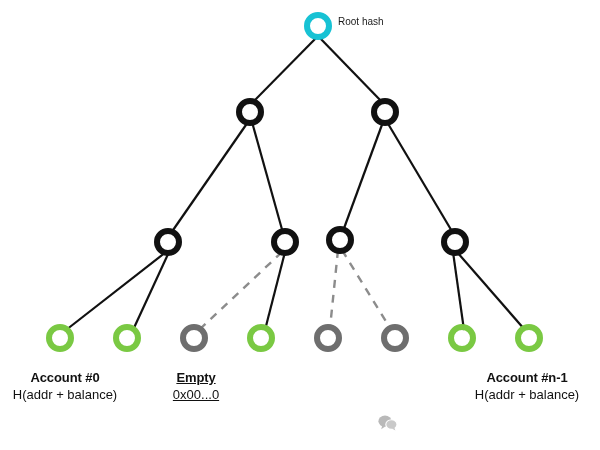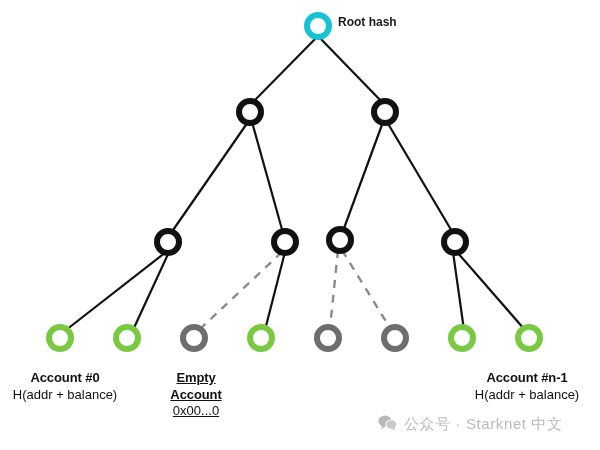--- a/index.html
+++ b/index.html
@@ -21,25 +21,24 @@
   }
   #tree-svg {
     position: absolute;
     left: 0;
     top: 0;
     width: 600px;
     height: 450px;
   }
   .node-label {
     position: absolute;
-    font-size: 12px;
+    font-size: 10px;
     color: #1a1a1a;
     white-space: nowrap;
     line-height: 1.15;
-    font-weight: bold;
   }
   .leaf-caption {
     position: absolute;
     text-align: center;
     color: #111111;
     line-height: 1.28;
     white-space: nowrap;
   }
   .leaf-caption .cap-title {
     display: block;
@@ -111,34 +110,32 @@
 
   <div class="node-label" id="root-label" style="left: 338px; top: 16px;">Root hash</div>
 
   <div id="captions-layer">
       <div class="leaf-caption" style="left: -25px; top: 370px; width: 180px;">
         <span class="cap-title">Account #0</span>
         <span class="cap-sub">H(addr + balance)</span>
       </div>
       <div class="leaf-caption" style="left: 106px; top: 370px; width: 180px; text-decoration: underline;">
         <span class="cap-title">Empty</span>
-        <span class="cap-title">Account</span>
         <span class="cap-sub">0x00...0</span>
       </div>
       <div class="leaf-caption" style="left: 437px; top: 370px; width: 180px;">
         <span class="cap-title">Account #n-1</span>
         <span class="cap-sub">H(addr + balance)</span>
       </div>
     </div>
 
   <div id="watermark" style="left: 378px; top: 415px;">
     <span>
       <svg width="20" height="16" viewBox="0 0 20 16" xmlns="http://www.w3.org/2000/svg">
         <ellipse cx="7" cy="6.2" rx="6.6" ry="5.6" fill="#B9B9B9"></ellipse>
         <polygon points="4.2,10.4 3.2,14.2 7.2,11.6" fill="#B9B9B9"></polygon>
         <ellipse cx="13.4" cy="9.6" rx="5.6" ry="4.8" fill="#C9C9C9" stroke="#FFFFFF" stroke-width="1.1"></ellipse>
         <polygon points="16.4,12.8 17.4,15.6 13.8,13.6" fill="#C9C9C9"></polygon>
       </svg>
     </span>
-    <span class="wm-text">公众号 · Starknet 中文</span>
   </div>
 
 </div>
 
 </body></html>

